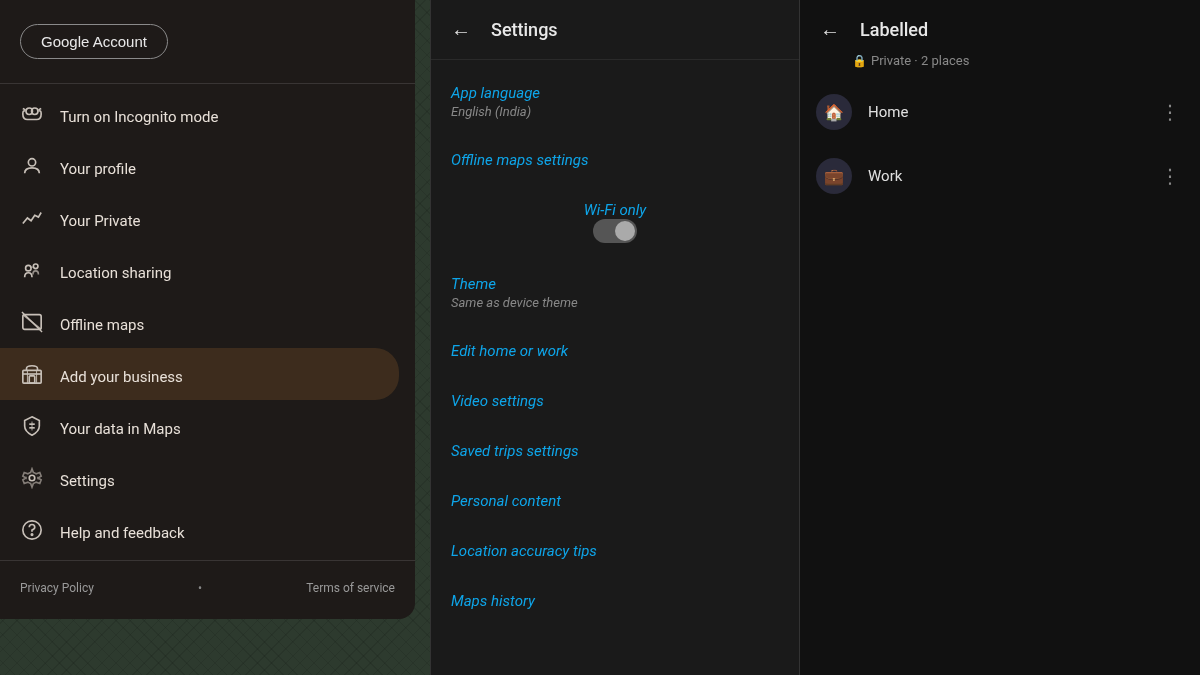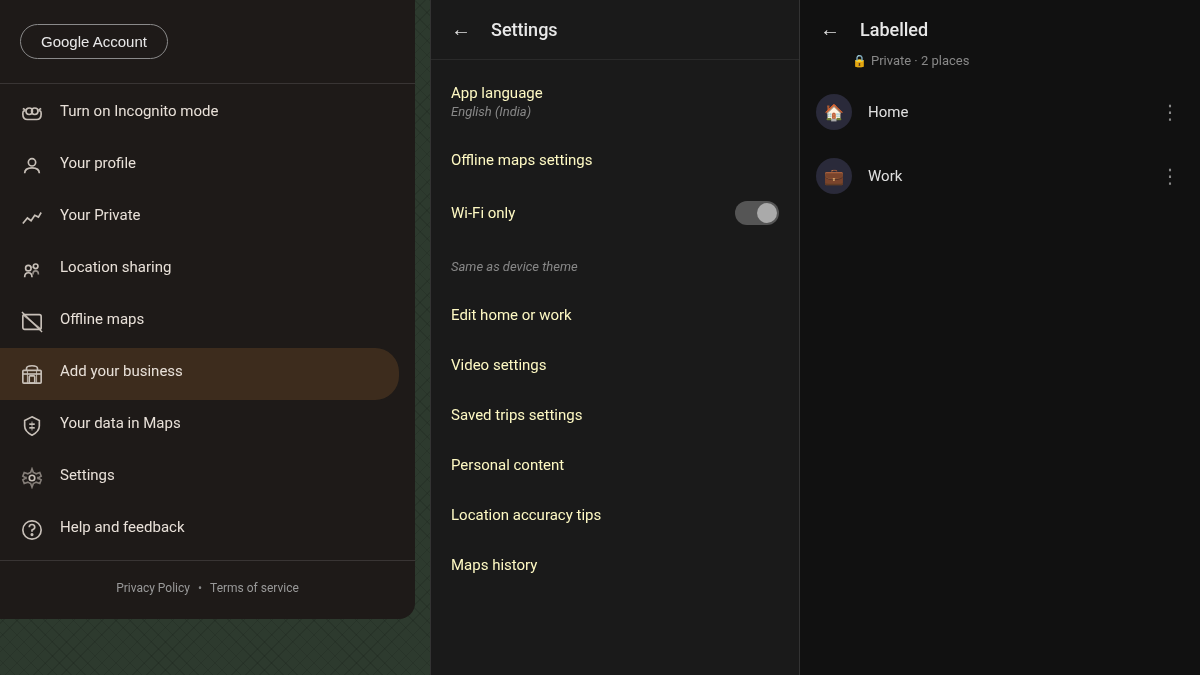--- a/index.html
+++ b/index.html
@@ -63,21 +63,21 @@
     }
 
     .divider {
       height: 1px;
       background: rgba(255,255,255,0.12);
       margin: 4px 0;
     }
 
     .menu-item {
       display: flex;
-      align-items: flex-start;
+      align-items: flex-end;
       padding: 14px 20px;
       color: #e8e0d8;
       font-size: 15px;
       cursor: pointer;
       gap: 16px;
     }
     .menu-item.active {
       background: rgba(120,80,40,0.35);
       border-radius: 0 24px 24px 0;
       margin-right: 16px;
@@ -90,21 +90,21 @@
       align-items: center;
       justify-content: center;
       color: #c8c0b8;
       font-size: 18px;
       flex-shrink: 0;
     }
 
     .menu-footer {
       display: flex;
       align-items: center;
-      justify-content: center;
+      justify-content: space-between;
       gap: 8px;
       padding: 12px 20px;
       font-size: 12px;
       color: #888;
       margin-top: 4px;
     }
     .menu-footer a {
       color: #999;
       text-decoration: none;
     }
@@ -147,34 +147,36 @@
       overflow-y: auto;
       padding: 8px 0;
     }
     .settings-list::-webkit-scrollbar { width: 0; }
 
     .settings-item {
       padding: 16px 20px;
       cursor: pointer;
     }
     .settings-item-title {
-      color: #fef9c3;
+      color: #0ea5e9;
       font-size: 15px;
       font-weight: 400;
+      font-style: italic;
     }
     .settings-item-sub {
       color: #888;
       font-size: 13px;
       margin-top: 2px;
       font-style: italic;
     }
     .settings-item-row {
       display: flex;
       align-items: center;
       justify-content: space-between;
+      flex-direction: column;
     }
 
     
     .toggle {
       width: 44px;
       height: 24px;
       background: #555;
       border-radius: 12px;
       position: relative;
       cursor: pointer;
@@ -400,20 +402,21 @@
     </div>
 
     <div class="settings-item">
       <div class="settings-item-row">
         <div class="settings-item-title">Wi-Fi only</div>
         <div class="toggle off"></div>
       </div>
     </div>
 
     <div class="settings-item">
+      <div class="settings-item-title">Theme</div>
       <div class="settings-item-sub">Same as device theme</div>
     </div>
 
     <div class="settings-item">
       <div class="settings-item-title">Edit home or work</div>
     </div>
 
     <div class="settings-item">
       <div class="settings-item-title">Video settings</div>
     </div>

